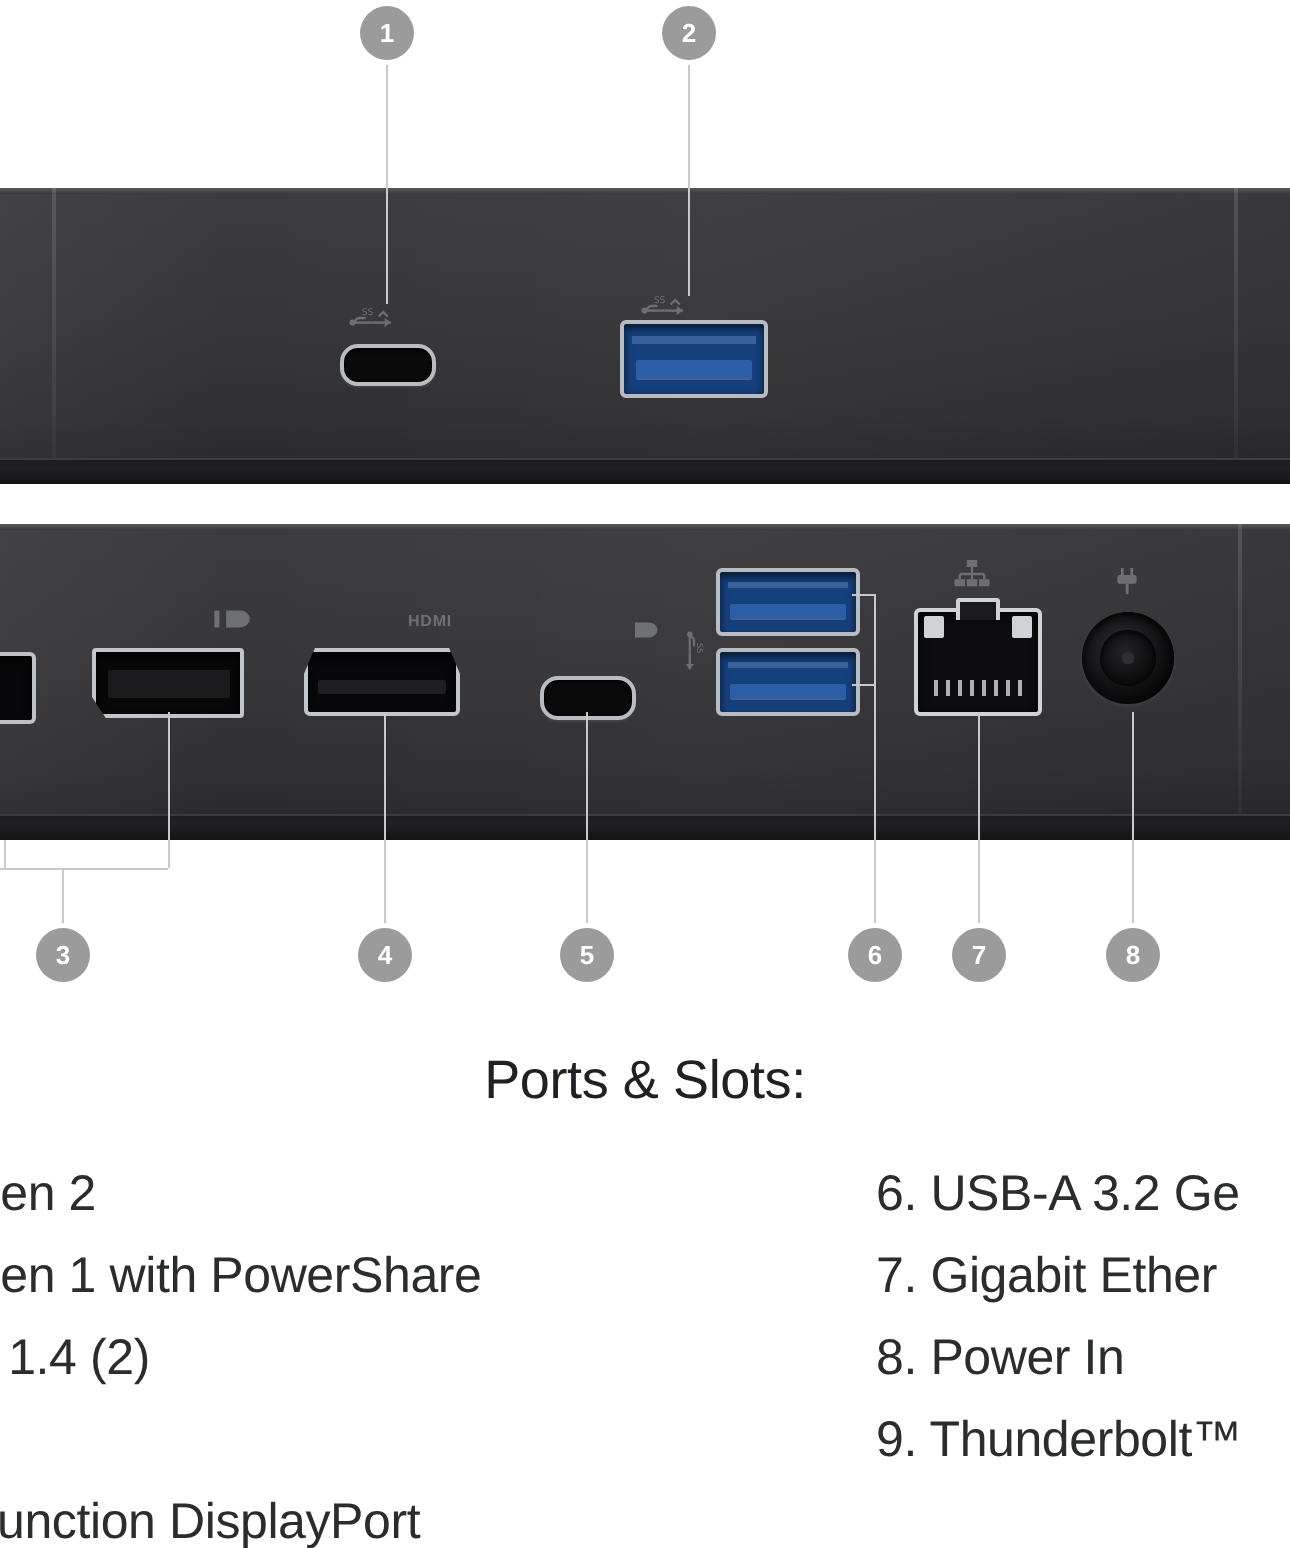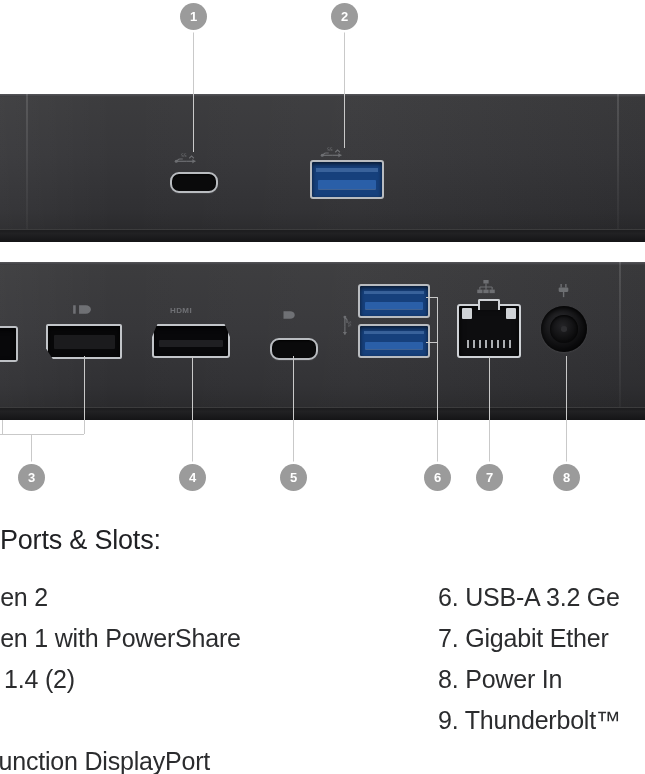--- a/index.html
+++ b/index.html
@@ -115,38 +115,38 @@
   .partialport{
     position:absolute;background:#08080a;border:2.5px solid #bdc0c4;border-left:none;
     border-radius:0 3px 3px 0;box-shadow:inset 0 2px 5px rgba(0,0,0,.9);
   }
 
   
   .silk{position:absolute;color:#8e9094;opacity:.62;line-height:1;
         font-family:"DejaVu Sans",sans-serif;pointer-events:none;}
   .silk svg{display:block;}
   .silk-label{position:absolute;color:#93959a;opacity:.6;font-size:7px;letter-spacing:.4px;
-        font-family:"Liberation Sans",sans-serif;}
+        font-family:"Liberation Sans",sans-serif;margin-left:34px;}
 
   
   .cline{position:absolute;background:#c9c9c9;width:1px;}
   .chline{position:absolute;background:#c9c9c9;height:1px;}
   .badge{
     position:absolute;width:27px;height:27px;border-radius:50%;
     background:#9b9b9b;
     color:#ffffff;font-size:13px;font-weight:700;
     display:flex;align-items:center;justify-content:center;
     font-family:"Liberation Sans",sans-serif;
     box-shadow:0 0 0 2.5px #ffffff, 0 1px 2px rgba(0,0,0,.12);
   }
 
   
   .caption{position:absolute;left:0;top:525px;width:645px;}
   .cap-title{
-    text-align:left;font-size:27px;color:#202124;font-weight:400;
+    text-align:center;font-size:27px;color:#202124;font-weight:400;
     font-family:"Liberation Sans",sans-serif;letter-spacing:-.2px;
   }
   .cols{position:absolute;left:0;top:52px;width:645px;}
   .col{position:absolute;top:0;}
   .col-left{left:-60px;width:460px;}
   .col-right{left:438px;width:300px;}
   .cap-item{
     font-size:25px;color:#2b2c2e;line-height:41px;white-space:nowrap;
     font-family:"Liberation Sans",sans-serif;letter-spacing:-.2px;
   }

